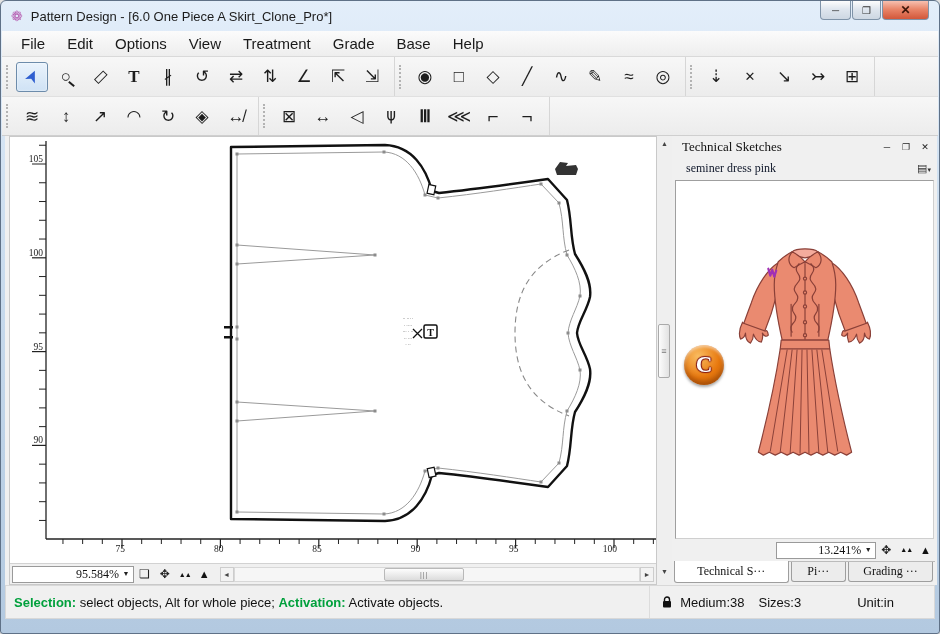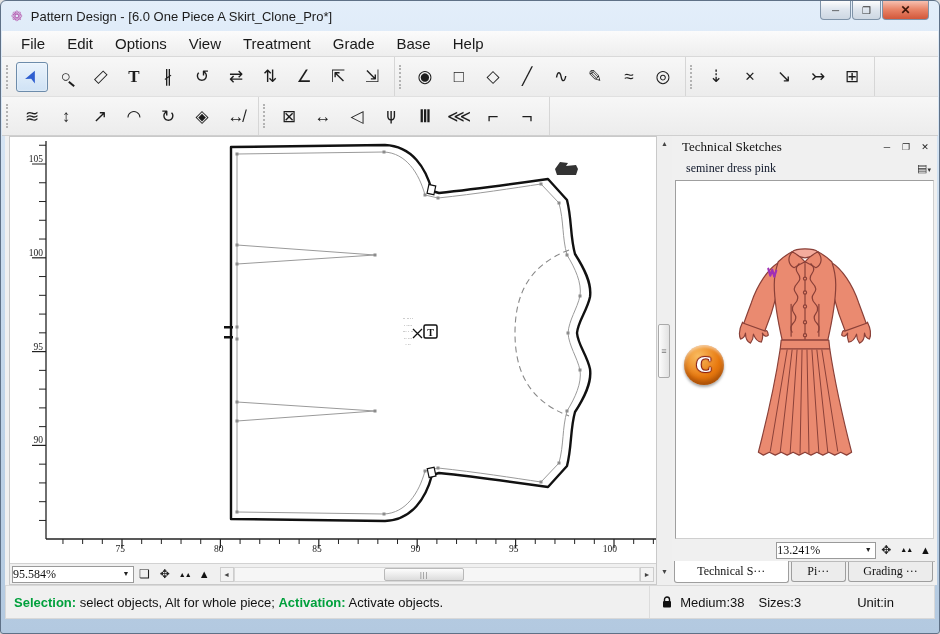--- a/index.html
+++ b/index.html
@@ -37,21 +37,21 @@
   .tool-btn[data-name="tool-zoom"] .g::after{content:"";position:absolute;width:7px;height:2px;background:#1d1d1d;
     right:-4px;bottom:0px;transform:rotate(40deg);}
   
   .main{position:absolute;left:4px;top:135px;width:932px;height:449px;background:#f0f0f0;}
   .canvas-col{position:absolute;left:4px;top:0;width:648px;height:449px;background:#fff;border:1px solid #c9c9c9;}
   .canvas-svg{display:block;background:#fff;}
   .canvas-bottombar{position:absolute;left:0;right:0;bottom:0;height:21px;background:#f0f0f0;border-top:1px solid #d2d2d2;
     display:flex;align-items:center;}
   .zoom-combo{height:17px;background:#fff;border:1px solid #9a9a9a;display:flex;align-items:center;
     font-family:"Liberation Serif",serif;font-size:12px;color:#111;}
-  .zoom-combo .val{flex:1;text-align:left;}
+  .zoom-combo .val{flex:1;text-align:right;}
   .zoom-combo .dd{width:14px;text-align:center;font-size:7px;color:#222;cursor:pointer;}
   .cb-zoom{width:122px;margin-left:2px;}
   .mini-ic{font-size:12px;color:#222;margin:0 5px;cursor:pointer;line-height:1;}
   .mtn-sm{font-size:7px;letter-spacing:-1px;color:#111;margin:0 4px;cursor:pointer;}
   .mtn-big{font-size:11px;color:#111;margin:0 4px;cursor:pointer;}
   .hscroll{flex:1;height:15px;display:flex;align-items:center;margin:0 2px 0 6px;}
   .sc-btn{width:14px;height:15px;font-size:7px;color:#444;display:flex;align-items:center;justify-content:center;
     background:#f3f3f3;border:1px solid #cdcdcd;cursor:pointer;}
   .sc-track{flex:1;height:15px;background:#f6f6f6;border:1px solid #d8d8d8;position:relative;}
   .sc-thumb{position:absolute;left:37%;width:80px;top:0;bottom:0;background:linear-gradient(180deg,#fdfdfd,#dcdcdc);

